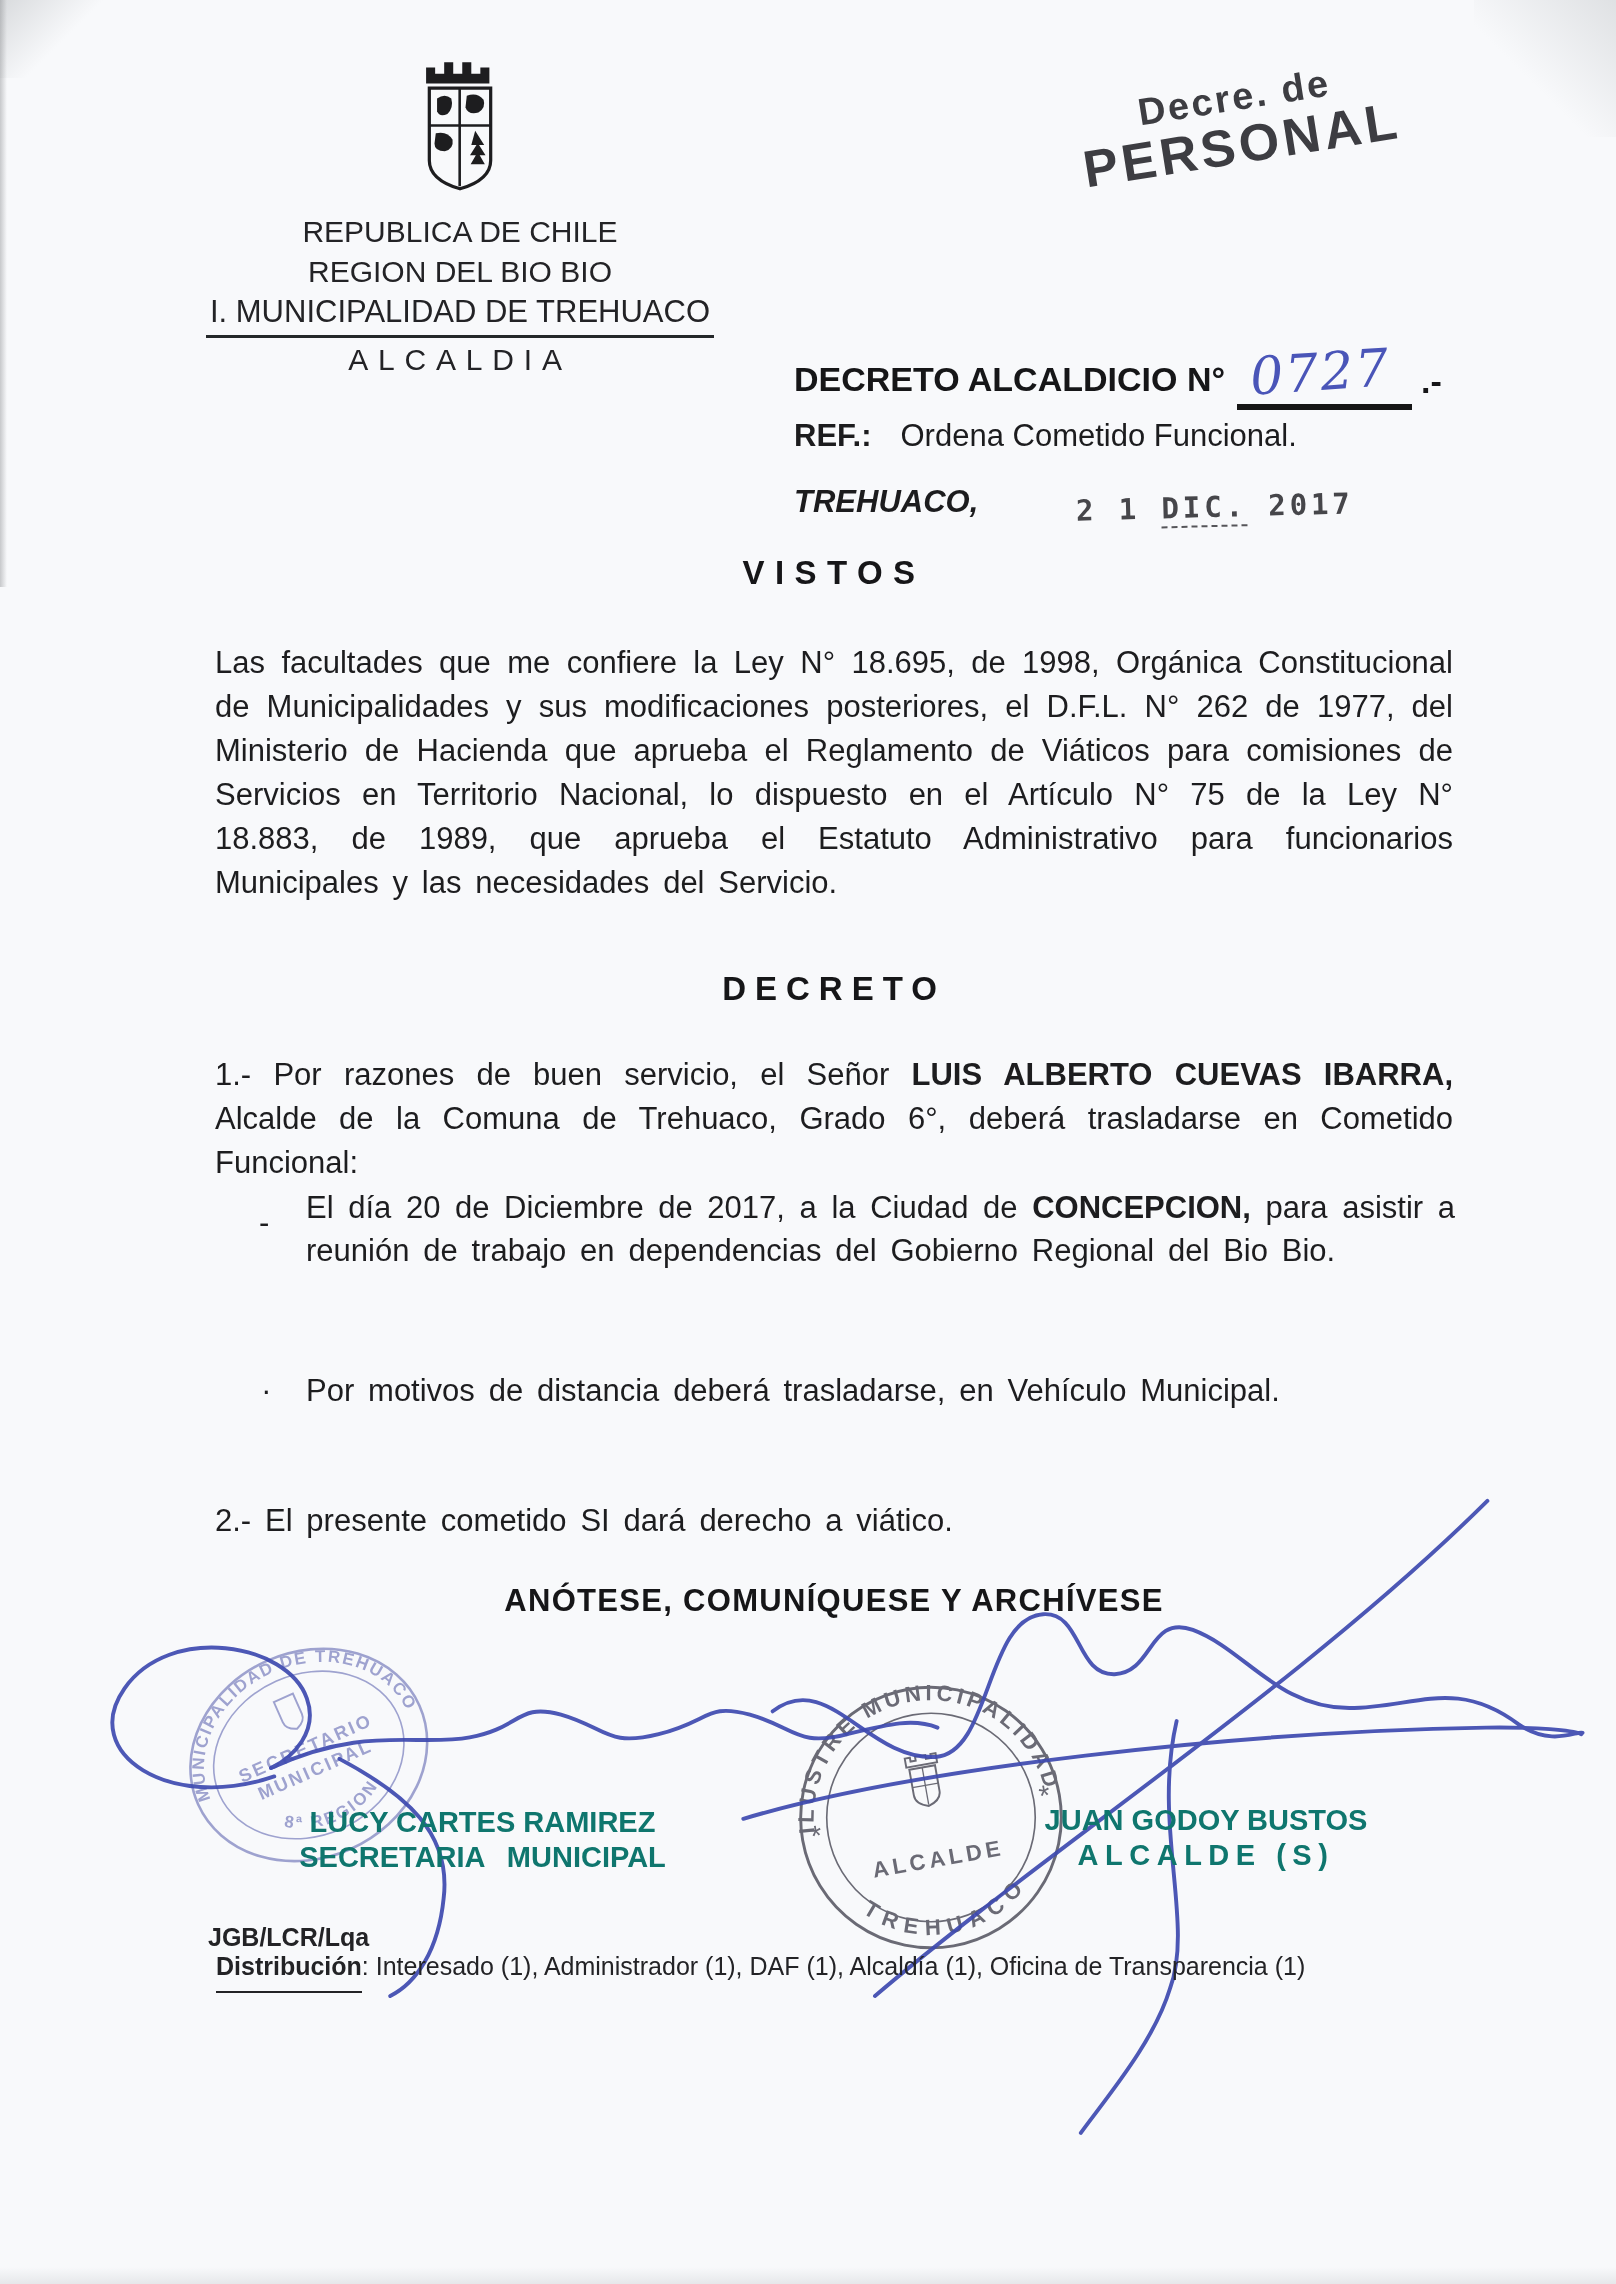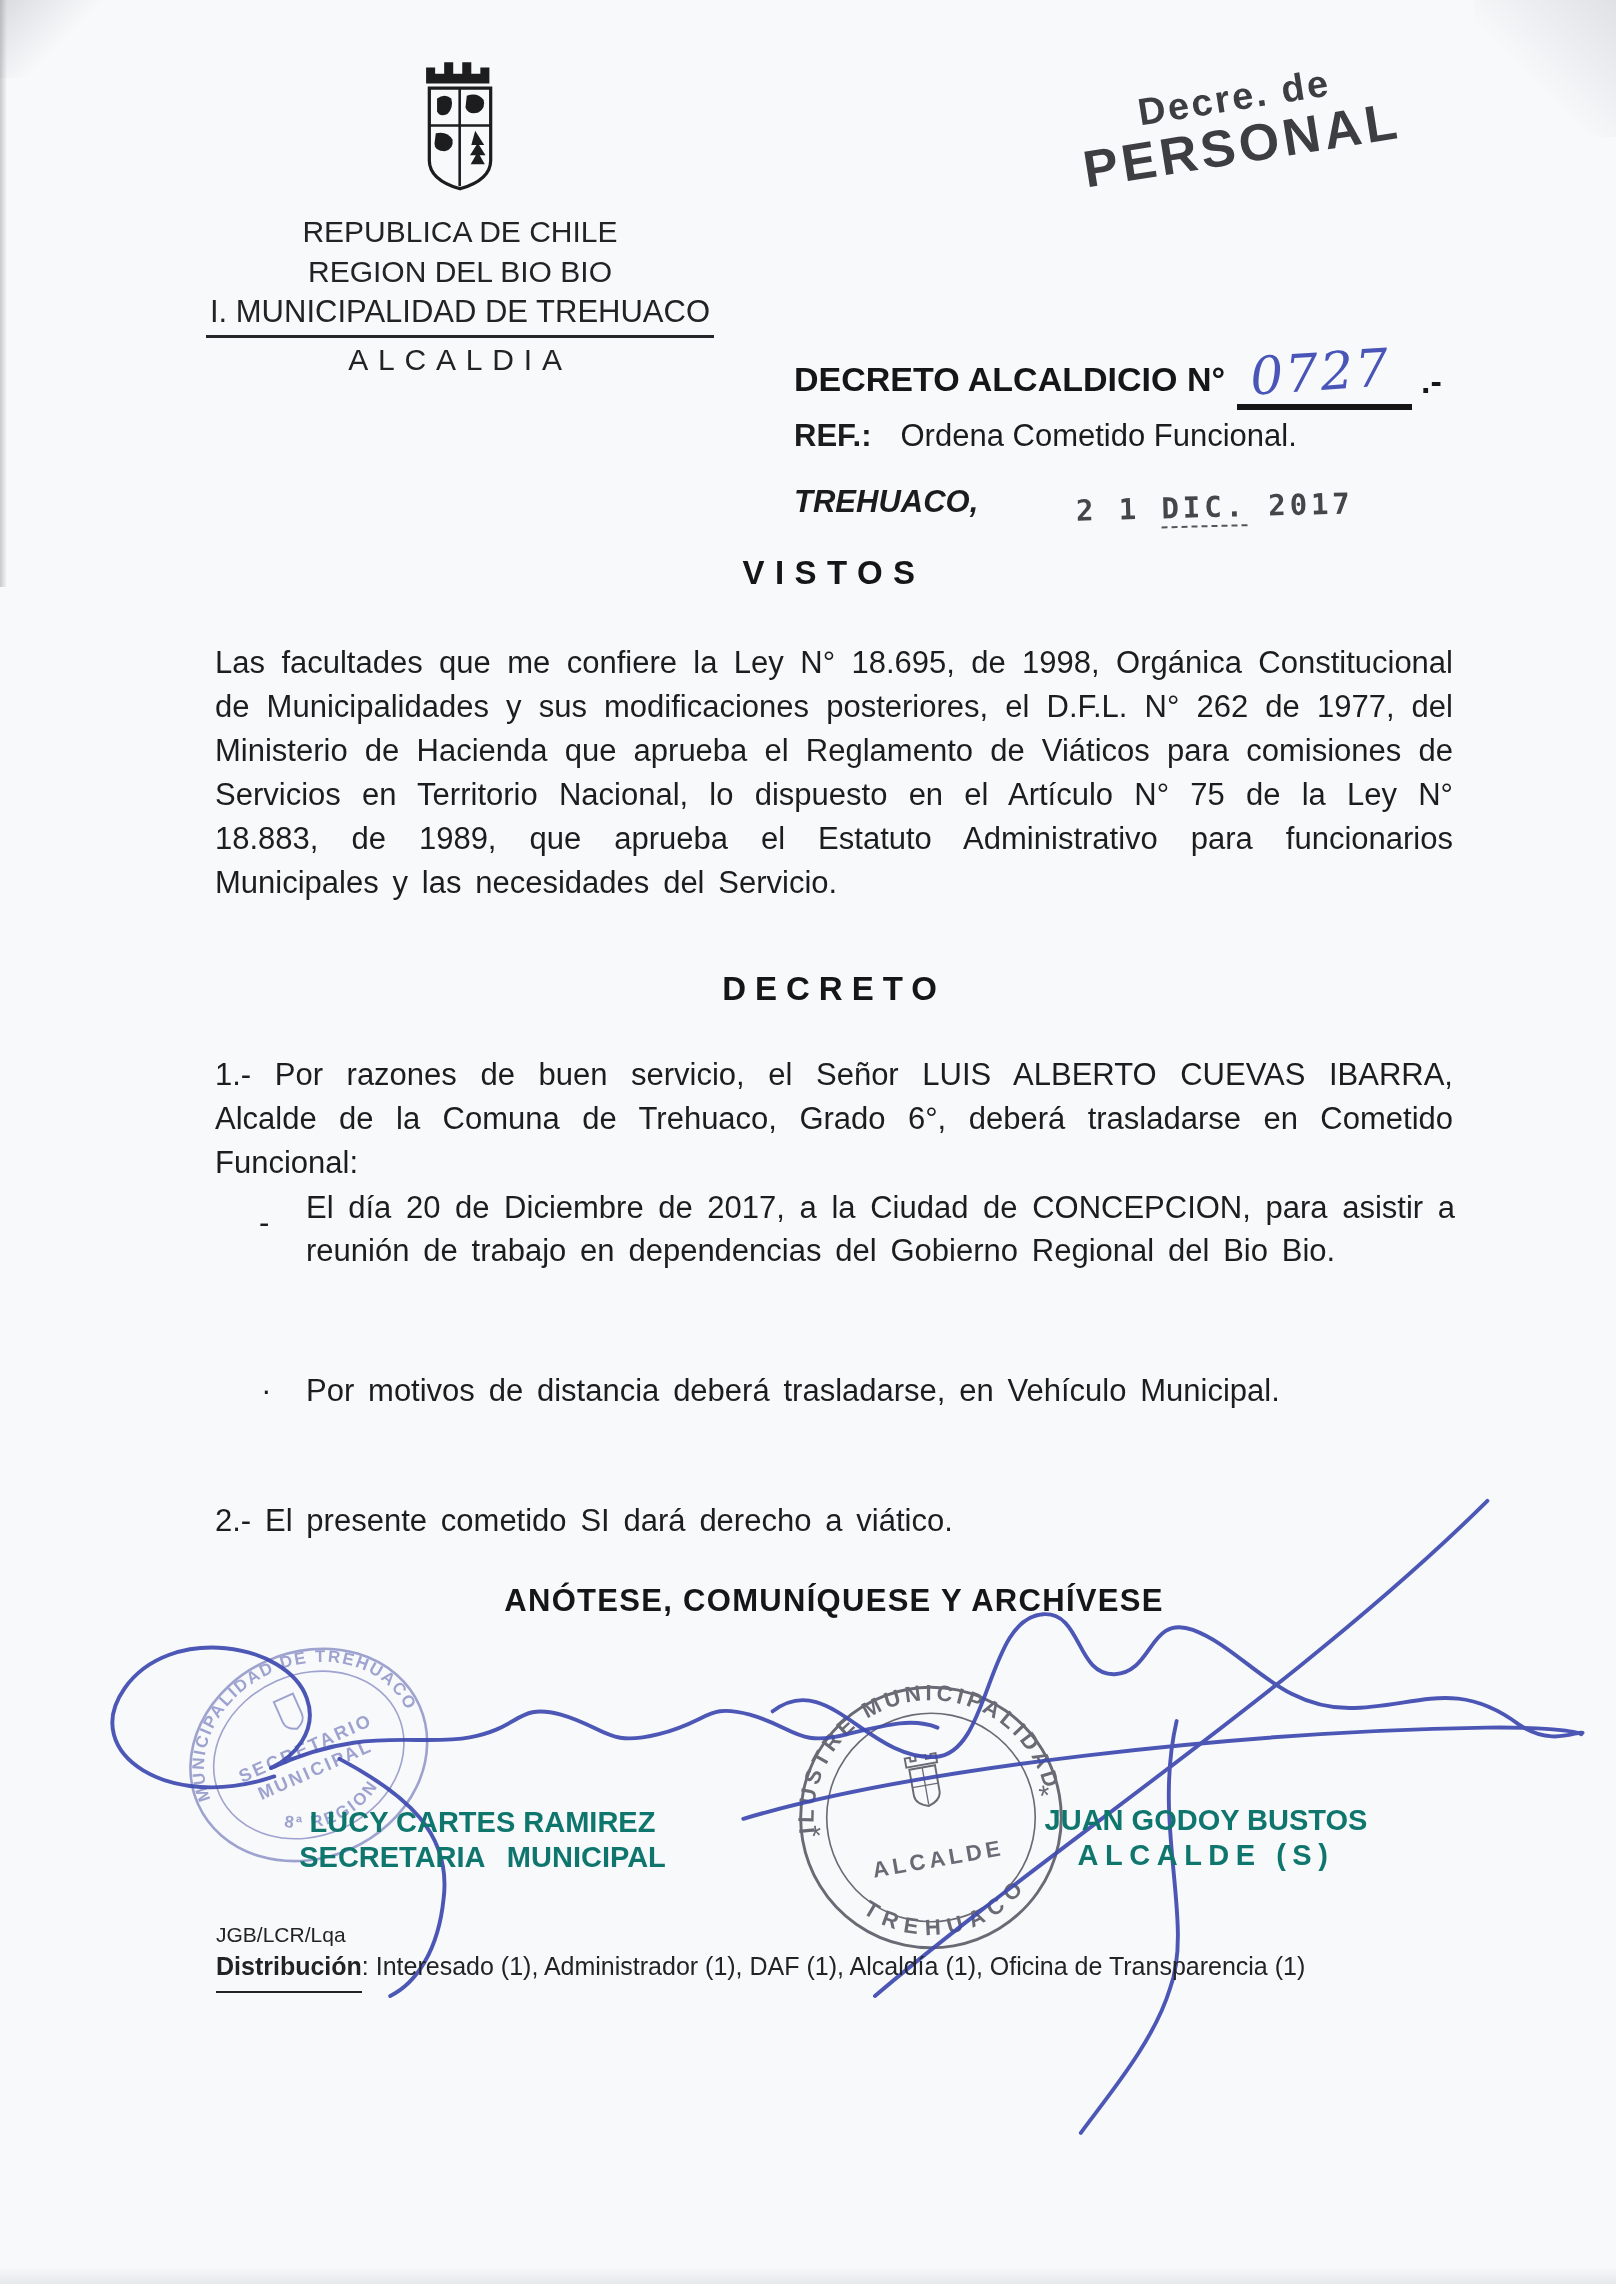--- a/index.html
+++ b/index.html
@@ -51,41 +51,41 @@
     font-weight:bold;color:#161618;}
   .vistos-head{top:554px;font-size:33px;letter-spacing:10.4px;}
   .decreto-head{top:970px;font-size:33px;letter-spacing:9px;}
   .closing-head{top:1583px;font-size:31px;letter-spacing:1.3px;}
 
   .para{position:absolute;left:215px;width:1238px;font-size:31px;line-height:44px;
     text-align:justify;color:#1d1d1f;word-spacing:5.2px;}
   .vistos-para{top:641px;}
   .item1-para{top:1053px;}
   .item2-para{top:1499px;text-align:left;}
-  .bold{font-weight:normal;}
+  .bold{font-weight:bold;}
 
   .bullet-marker{position:absolute;font-size:31px;color:#1d1d1f;}
   .bm1{left:259px;top:1205px;}
   .bm2{left:262px;top:1366px;}
   .bullet-text{position:absolute;left:306px;width:1149px;font-size:31px;line-height:43px;
     text-align:justify;color:#1d1d1f;word-spacing:5.2px;}
   .bt1{top:1186px;}
   .bt2{top:1369px;}
 
   
   .sig-overlay{position:absolute;left:0;top:1467px;width:1617px;height:817px;}
 
   .sig-name{position:absolute;text-align:center;font-weight:bold;color:#0f766e;font-size:29px;}
   .left-name{left:261px;top:1806px;width:443px;}
   .left-title{left:261px;top:1841px;width:443px;word-spacing:14.3px;}
   .right-name{left:1004px;top:1804px;width:404px;}
   .right-title{left:1004px;top:1839px;width:404px;letter-spacing:6.5px;}
 
   
-  .footer-initials{position:absolute;left:216px;top:1923px;font-size:21px;color:#232326;}
+  .footer-initials{position:absolute;left:208px;top:1923px;font-size:25px;color:#232326;font-weight:bold;}
   .footer-dist{position:absolute;left:216px;top:1952px;font-size:25px;color:#232326;}
   .footer-dist .dl{font-weight:bold;border-bottom:2px solid #232326;padding-bottom:11px;}
 </style>
 </head>
 <body>
 
 <div class="page">
 
   <div class="corner-tl"></div>
   <div class="corner-tr"></div>

